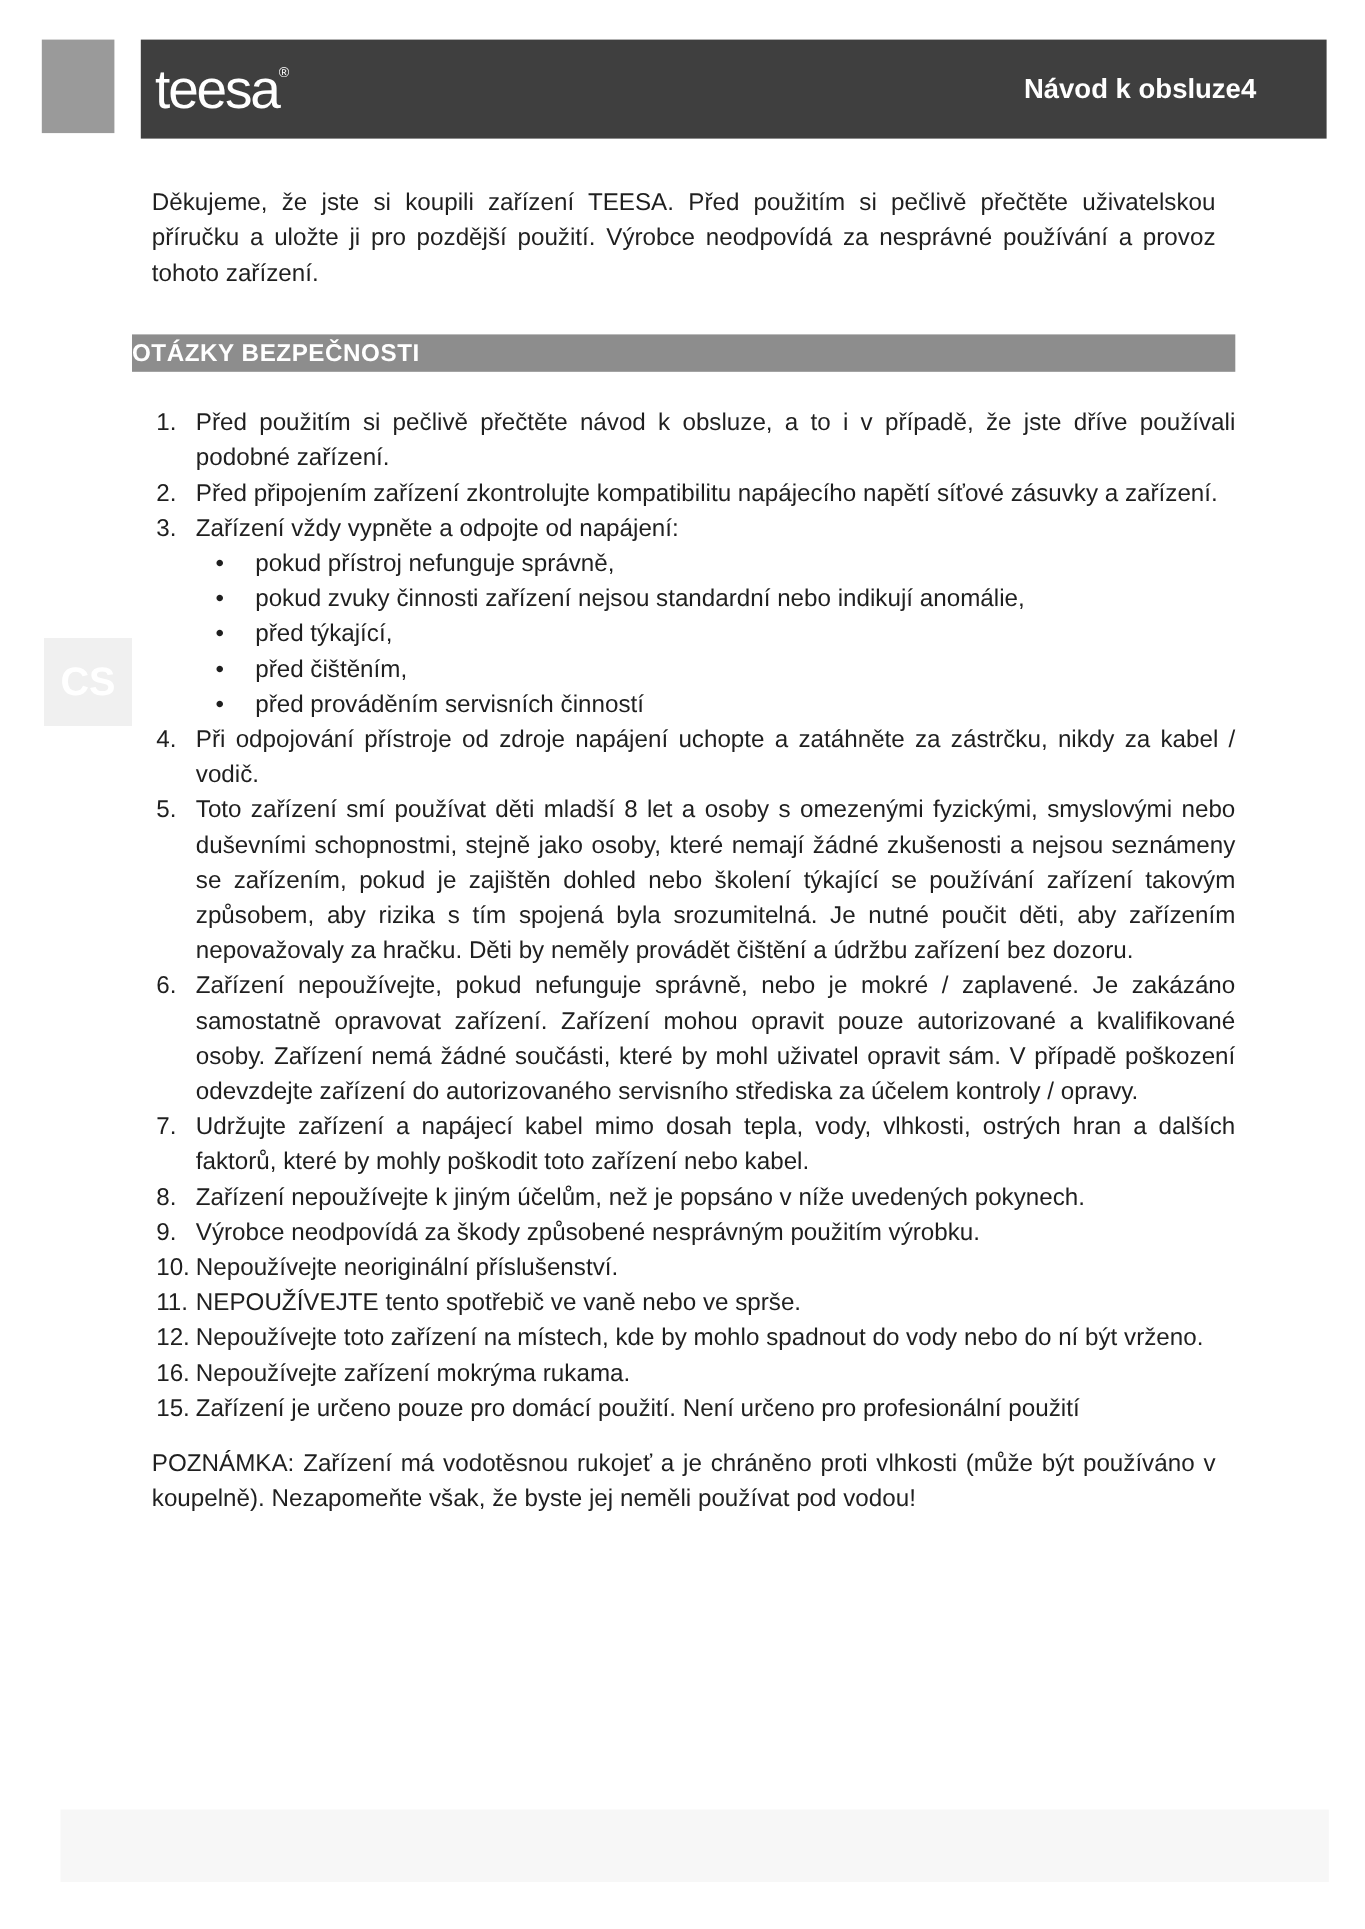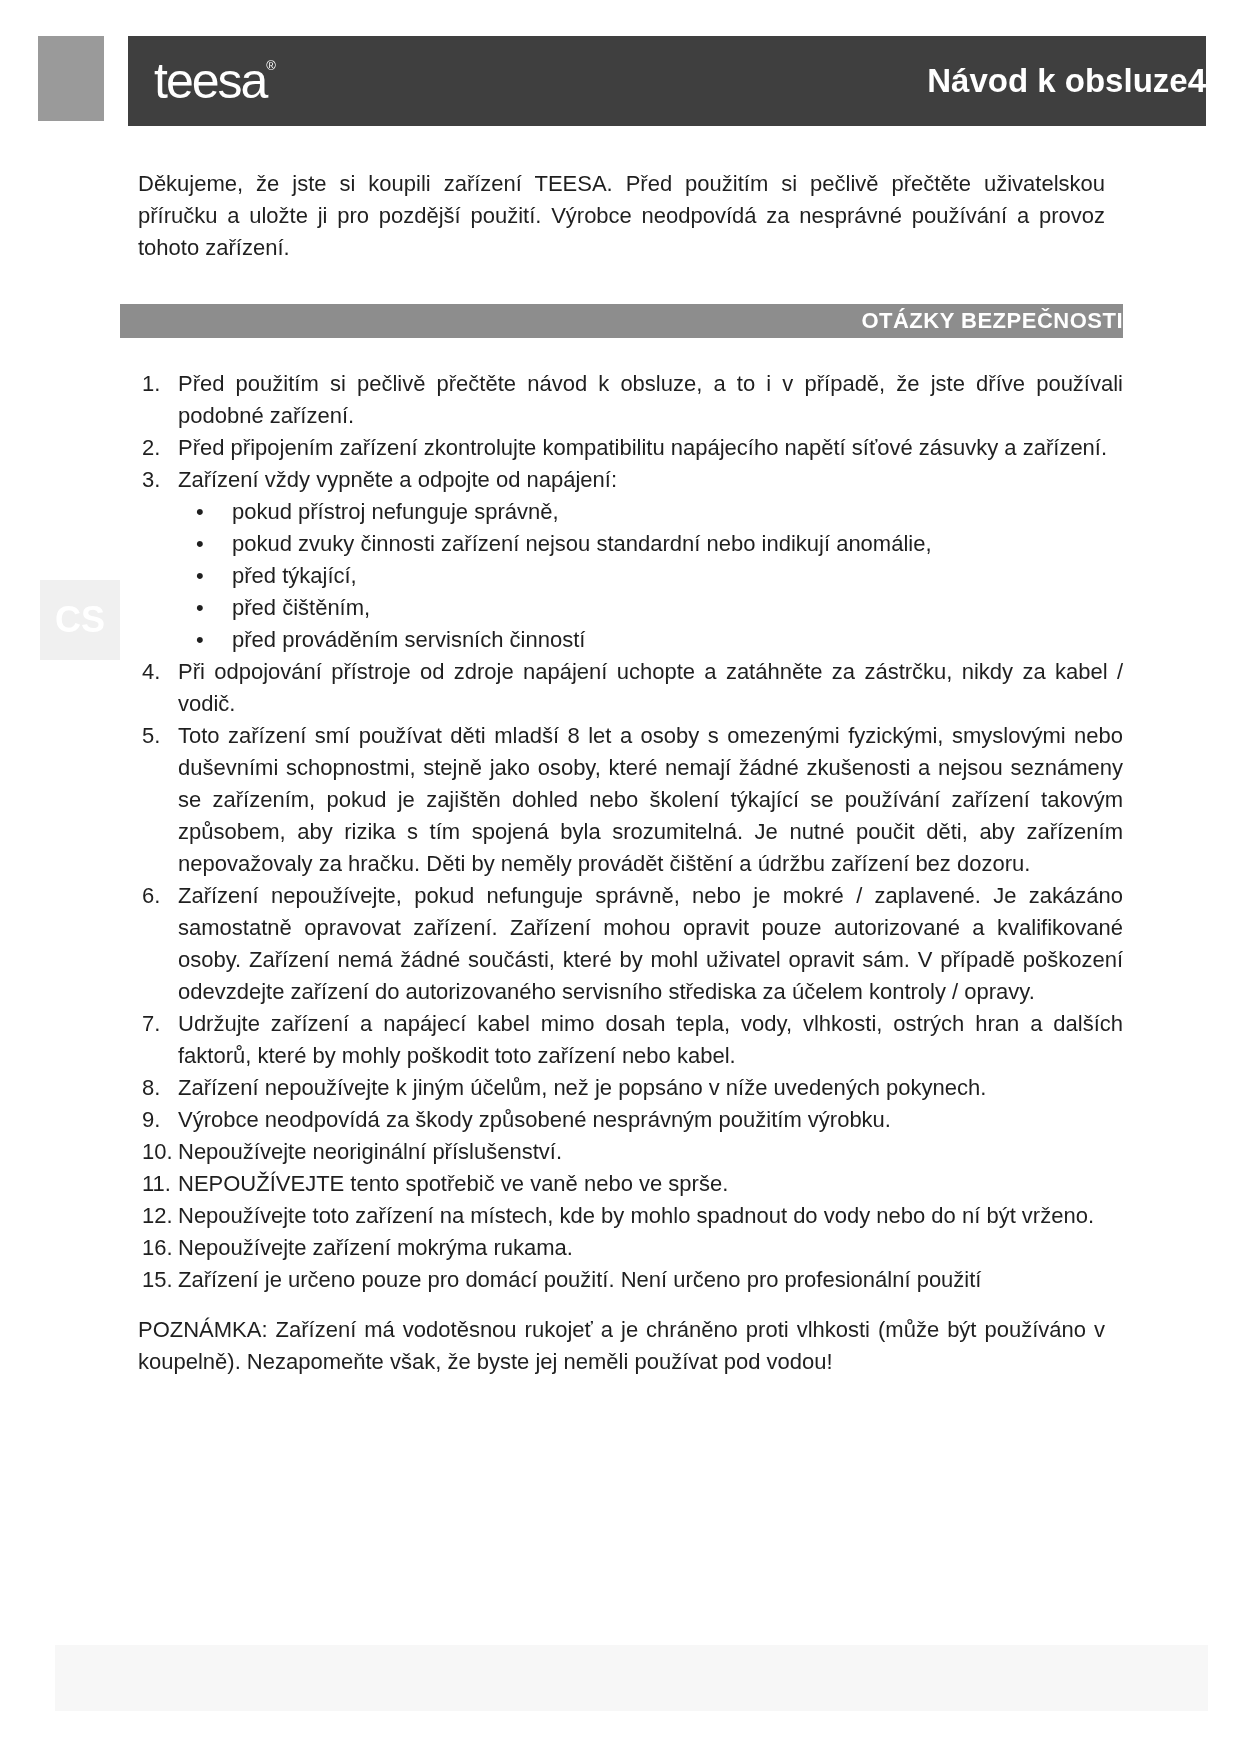--- a/index.html
+++ b/index.html
@@ -6,30 +6,30 @@
   body {
     width:1241px; height:1754px; position:relative; overflow:hidden;
     background:#ffffff; color:#1f1f1f;
     font-family:"Liberation Sans", sans-serif;
   }
   .hdr-square { position:absolute; left:38px; top:36px; width:66px; height:85px; background:#9a9a9a; }
   .hdr-bar {
     position:absolute; left:128px; top:36px; width:1078px; height:90px;
     background:#3f3f3f; display:flex; align-items:center;
   }
-  .logo { color:#ffffff; font-size:50px; line-height:1; letter-spacing:-2px; margin-left:26px; font-weight:normal; }
+  .logo { color:#ffffff; font-size:50px; line-height:1; letter-spacing:-2px; margin-left:13px; font-weight:normal; }
   .logo .rmark { font-size:13px; vertical-align:28px; letter-spacing:0; }
-  .hdr-title { margin-left:auto; color:#ffffff; font-weight:bold; font-size:33px; white-space:nowrap; }
+  .hdr-title { margin-left:auto; margin-right:64px; color:#ffffff; font-weight:bold; font-size:25px; white-space:nowrap; }
 
   .content { position:absolute; left:120px; top:150px; width:1003px; font-size:22px; line-height:32px; }
   .jp { text-align:justify; margin:18px; }
   .intro { margin-bottom:40px; }
   .banner {
     height:34px; background:#8d8d8d; color:#ffffff; font-weight:bold; font-size:22px;
-    display:flex; align-items:center; justify-content:flex-end; letter-spacing:0.5px;
+    display:flex; align-items:center; justify-content:flex-start; letter-spacing:0.5px;
     margin-bottom:30px;
   }
   .oli { position:relative; padding-left:58px; text-align:justify; }
   .oli .num { position:absolute; left:22px; top:0; }
   .bli { position:relative; padding-left:112px; text-align:left; }
   .bli .dot { position:absolute; left:76px; }
 
   .cs-tab {
     position:absolute; left:40px; top:580px; width:80px; height:80px;
     background:#f0f0f0; color:#ffffff; font-weight:bold; font-size:36px;

